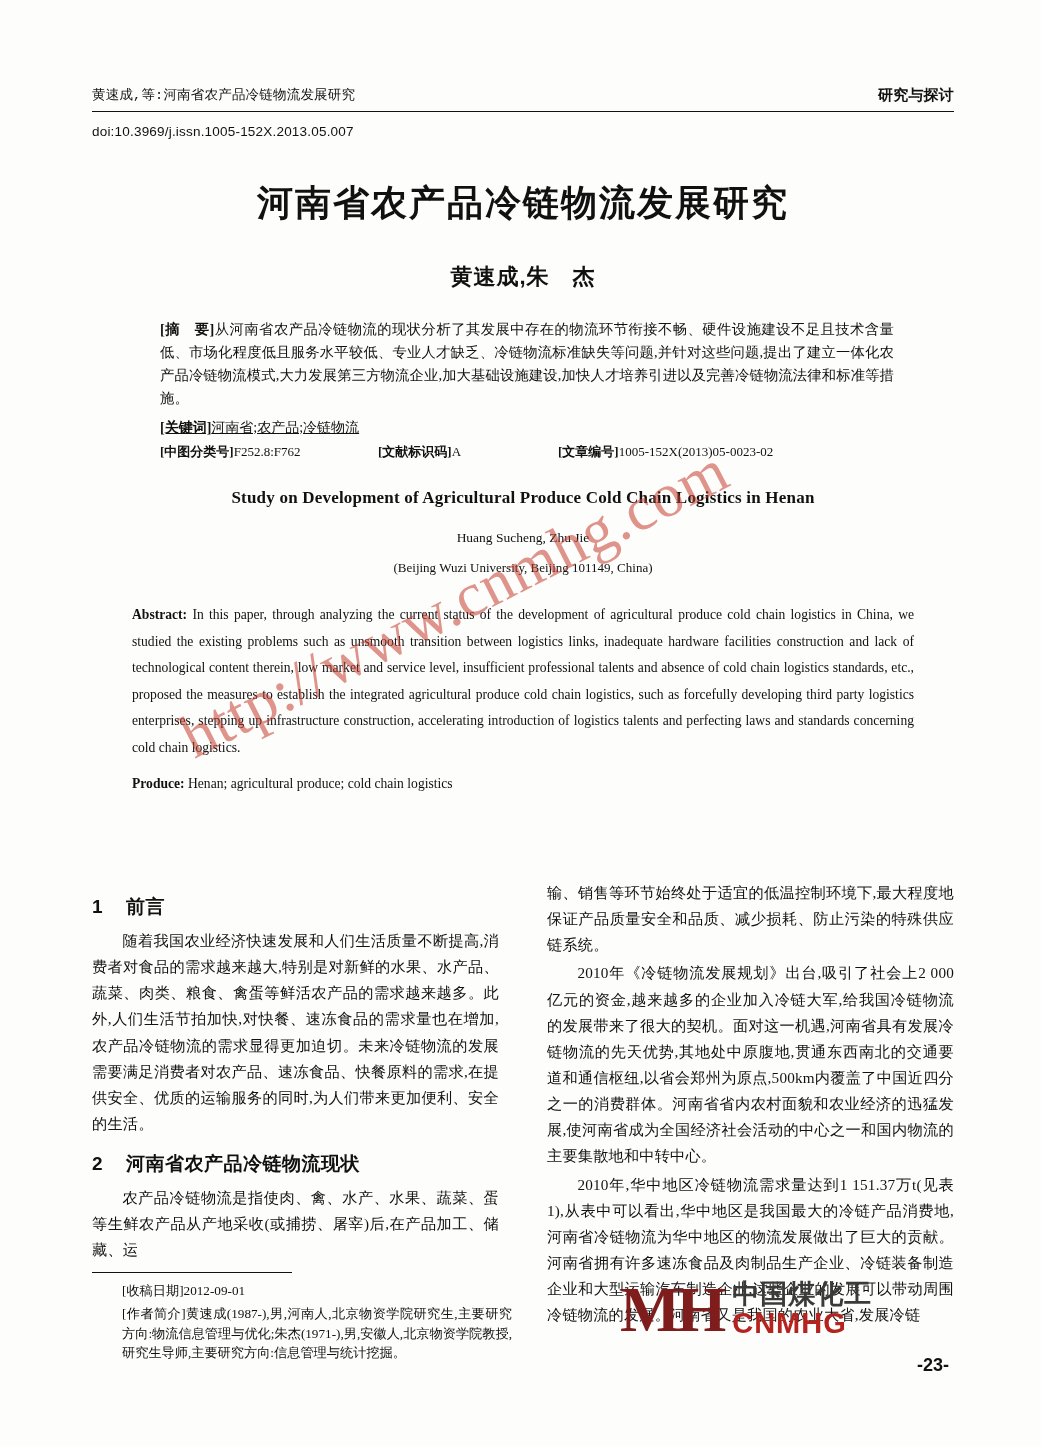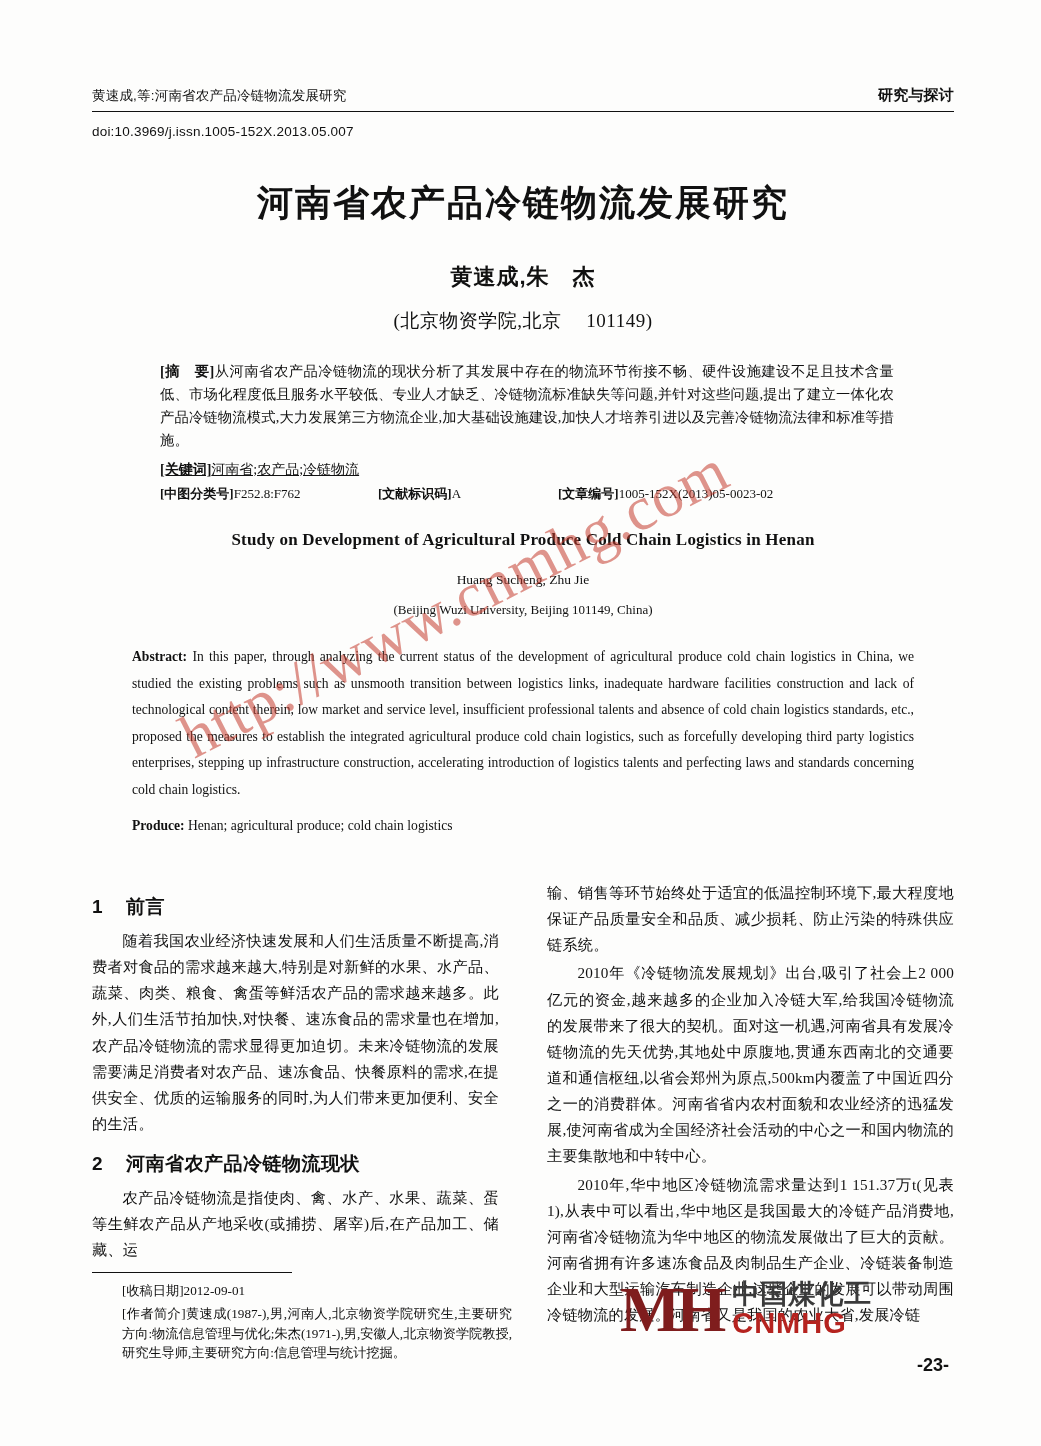--- a/index.html
+++ b/index.html
@@ -19,22 +19,22 @@
   }
   .content {
     position:absolute;
     left:92px; top:86px;
     width:862px;
   }
   
   .runhead {
     display:flex;
     justify-content:space-between;
-    align-items:center;
-    font-family:Liberation Sans, sans-serif;
+    align-items:flex-start;
+    font-family:Liberation Mono, monospace;
     font-size:13.5px;
     letter-spacing:0.2px;
     padding-bottom:6px;
   }
   .runhead .right {
     font-weight:bold;
     font-size:15px;
   }
   .rule {
     border-bottom:1.6px solid #111;
@@ -229,21 +229,20 @@
       <div class="right">研究与探讨</div>
     </div>
     <div class="rule"></div>
 
     <div class="doi">doi:10.3969/j.issn.1005-152X.2013.05.007</div>
 
     <div class="title">河南省农产品冷链物流发展研究</div>
 
     <div class="authors">黄速成,朱　杰</div>
 
-    <div class="affil">(北京物资学院,北京　 101149)</div>
 
     <div class="abs-cn">
       <b>[摘　要]</b><span>从河南省农产品冷链物流的现状分析了其发展中存在的物流环节衔接不畅、硬件设施建设不足且技术含量低、市场化程度低且服务水平较低、专业人才缺乏、冷链物流标准缺失等问题,并针对这些问题,提出了建立一体化农产品冷链物流模式,大力发展第三方物流企业,加大基础设施建设,加快人才培养引进以及完善冷链物流法律和标准等措施。</span>
     </div>
 
     <div class="kv-line">
       <b>[关键词]</b><span>河南省;农产品;冷链物流</span>
     </div>
 
     <div class="kv-row">

